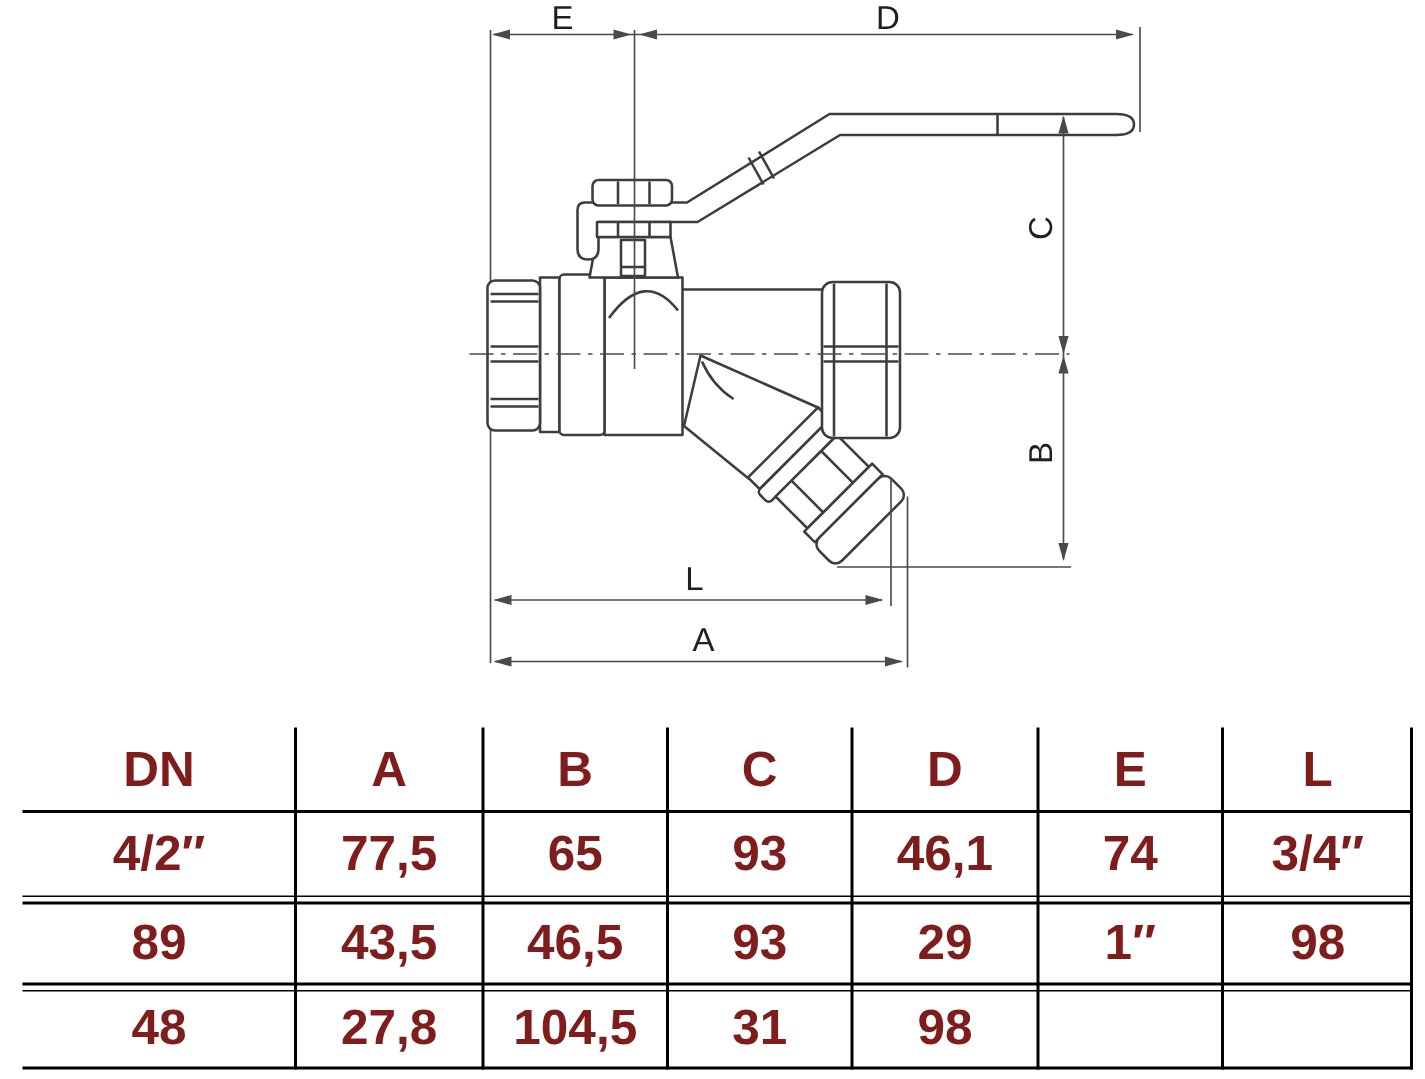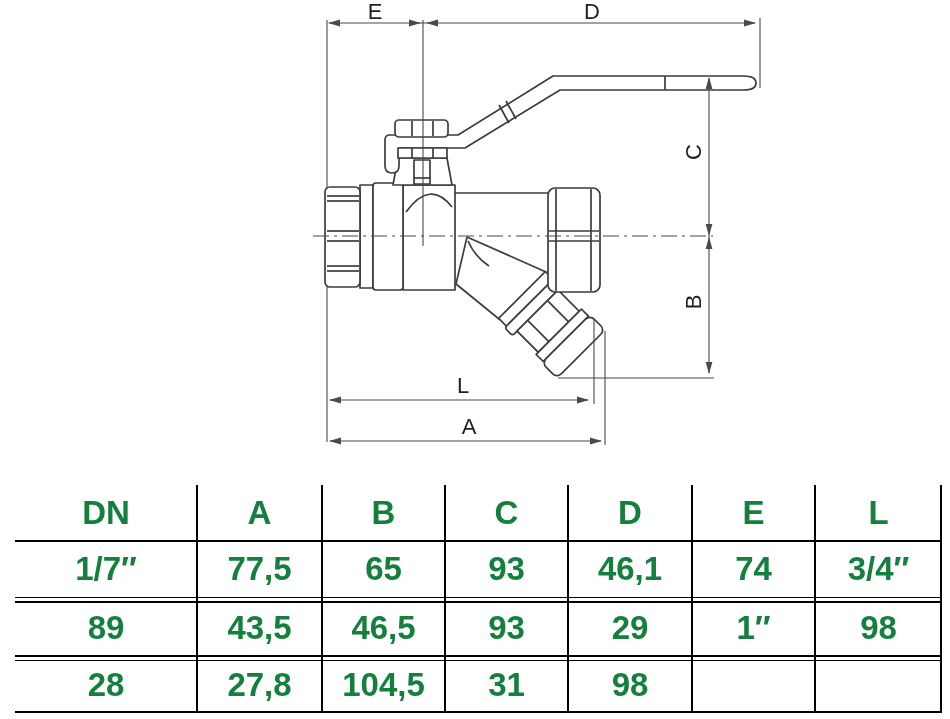--- a/index.html
+++ b/index.html
@@ -6,21 +6,21 @@
   .stage{position:relative;width:950px;height:719px;background:#ffffff;overflow:hidden;
          font-family:"Liberation Sans", sans-serif;}
   .drawing{position:absolute;left:0;top:0;}
   svg text{font-family:"Liberation Sans", sans-serif;font-size:22px;fill:#1f1f1f;}
   
   .dim-table{position:absolute;left:15px;top:485px;width:927px;height:228px;}
   .tbl-grid{position:absolute;left:0;top:0;width:927px;height:228px;display:grid;
             grid-template-columns:182px 125px 123px 123px 124px 123px 127px;
             grid-template-rows:55px 58px 59px 56px;}
   .cell{display:flex;align-items:center;justify-content:center;
-        font-weight:bold;font-size:33px;color:#15803d;}
+        font-weight:bold;font-size:33px;color:#7f1d1d;}
   .vline{position:absolute;top:0;width:2px;height:228px;background:#000;}
   .hline{position:absolute;left:0;width:927px;background:#000;}
 </style>
 </head>
 <body>
 
 <div class="stage">
 
   <svg class="drawing" width="950" height="480" viewBox="0 0 950 480">
 
@@ -134,37 +134,37 @@
 
     <div class="tbl-grid">
       <div class="cell">DN</div>
       <div class="cell">A</div>
       <div class="cell">B</div>
       <div class="cell">C</div>
       <div class="cell">D</div>
       <div class="cell">E</div>
       <div class="cell">L</div>
 
-      <div class="cell">1/7″</div>
+      <div class="cell">4/2″</div>
       <div class="cell">77,5</div>
       <div class="cell">65</div>
       <div class="cell">93</div>
       <div class="cell">46,1</div>
       <div class="cell">74</div>
 
       <div class="cell">3/4″</div>
       <div class="cell">89</div>
       <div class="cell">43,5</div>
       <div class="cell">46,5</div>
       <div class="cell">93</div>
       <div class="cell">29</div>
 
       <div class="cell">1″</div>
       <div class="cell">98</div>
-      <div class="cell">28</div>
+      <div class="cell">48</div>
       <div class="cell">27,8</div>
       <div class="cell">104,5</div>
       <div class="cell">31</div>
       <div class="cell">98</div>
     </div>
 
     <div class="vline" style="left:181px"></div>
     <div class="vline" style="left:306px"></div>
     <div class="vline" style="left:429px"></div>
     <div class="vline" style="left:552px"></div>

